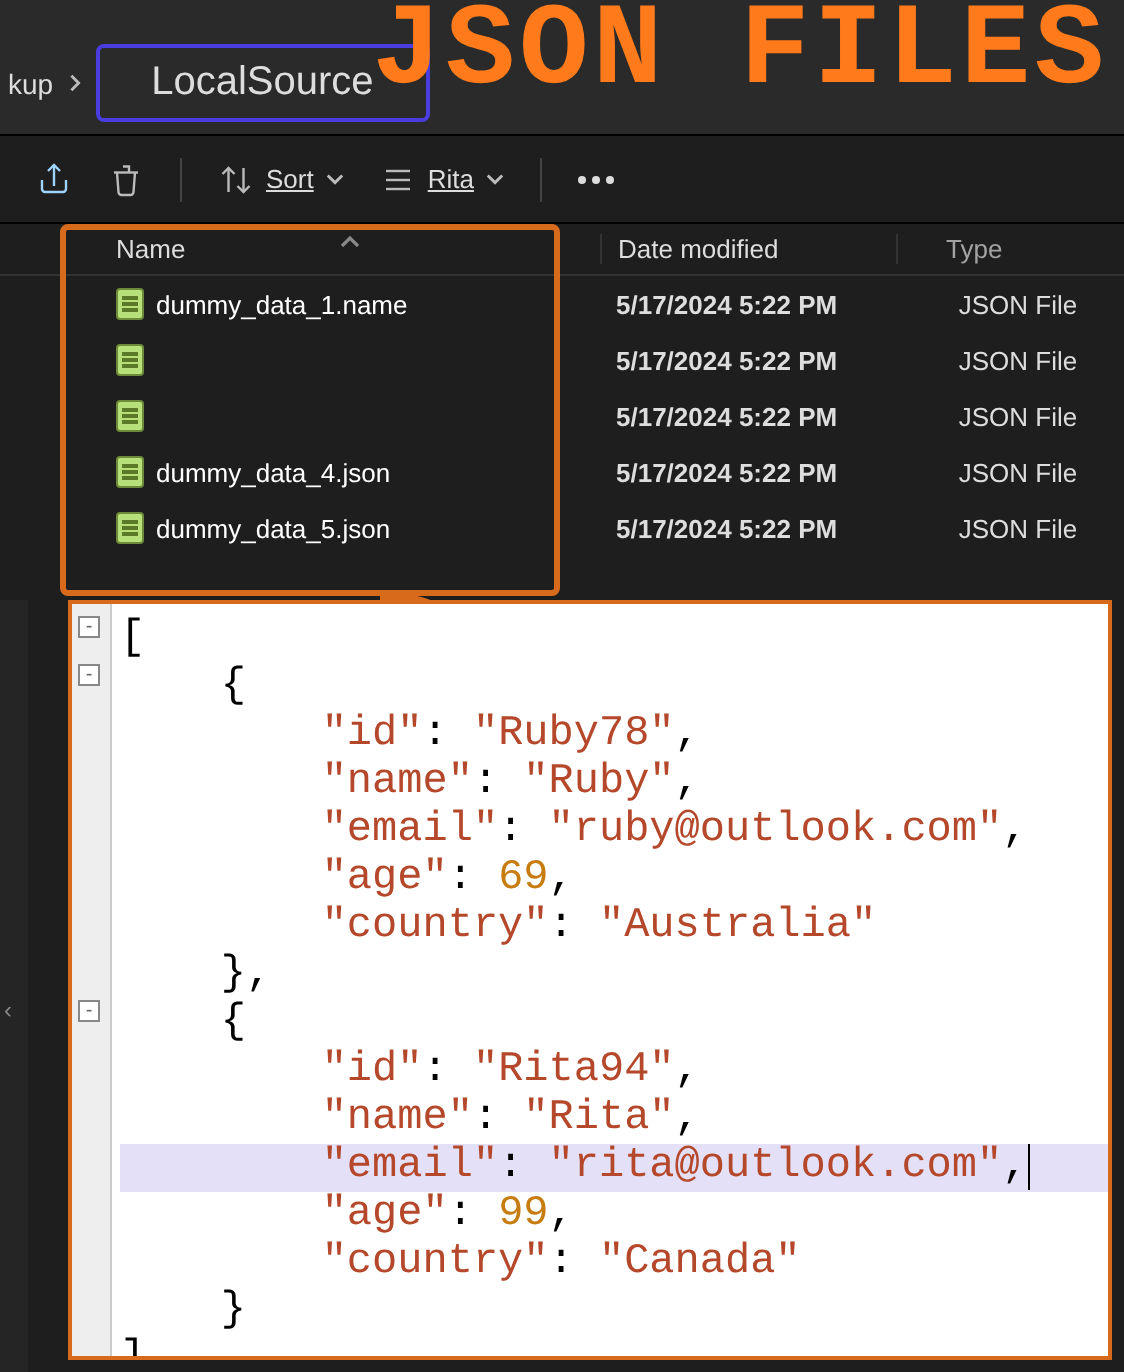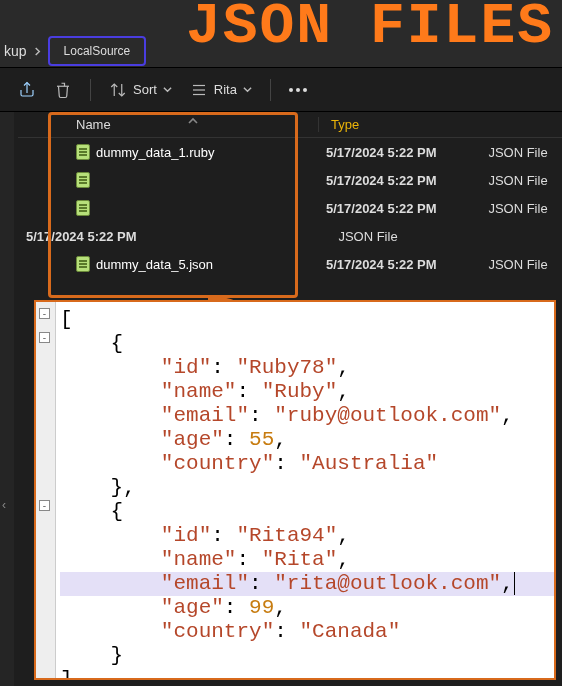--- a/index.html
+++ b/index.html
@@ -15,33 +15,33 @@
   }
   
   .topbar {
     height: 68px;
     background: #2a2a2a;
     position: relative;
     border-bottom: 1px solid #000;
   }
   .crumbs {
     position: absolute;
-    left: 0; top: 36px;
+    left: 0; top: 22px;
     display: flex;
     align-items: center;
     gap: 6px;
     padding-left: 4px;
   }
   .crumb-txt { color: #ddd; font-size: 14px; }
   .crumb-local {
     border: 2px solid #4a3de0;
     border-radius: 4px;
-    padding: 6px 14px;
+    padding: 6px 26px;
     color: #ddd;
-    font-size: 12px;
+    font-size: 20px;
   }
   .big-title {
     position: absolute;
     right: 8px; top: -6px;
     font-family: "Consolas","Courier New",monospace;
     font-weight: 700;
     font-size: 58px;
     letter-spacing: 2px;
     color: #ff7a1a;
   }
@@ -50,45 +50,44 @@
     height: 44px;
     background: #1e1e1e;
     display: flex;
     align-items: center;
     gap: 18px;
     padding: 0 18px;
     border-bottom: 1px solid #000;
   }
   .tool-ico { width: 18px; height: 18px; stroke: #9fd3ff; fill: none; stroke-width: 1.6; }
   .tool-ico.grey { stroke: #bbb; }
-  .tool-btn { display: flex; align-items: center; gap: 6px; color: #ddd; cursor: pointer; }
+  .tool-btn { display: flex; align-items: center; gap: 6px; color: #ddd; cursor: pointer; text-decoration: underline; }
   .tool-sep { width: 1px; height: 22px; background: #444; }
   .chev { width: 9px; height: 9px; stroke: #bbb; fill:none; stroke-width:1.6; }
   .dots { display:flex; gap:3px; }
   .dots span { width:4px; height:4px; background:#ddd; border-radius:50%; }
   
   .filearea {
     position: relative;
     background: #1e1e1e;
     height: 188px;
-    margin-left: 18px;
   }
   .colhead {
     display: flex;
     height: 26px;
     align-items: center;
     border-bottom: 1px solid #333;
   }
   .col-name { width: 300px; padding-left: 58px; color:#ddd; position:relative; }
   .col-name .sort-caret {
     position:absolute; left:170px; top:-1px;
     width:10px; height:10px; stroke:#888; fill:none; stroke-width:1.6;
   }
   .col-date { width: 148px; border-left:1px solid #333; padding-left:8px; color:#ddd;}
-  .col-type { flex:1; border-left:1px solid #333; padding-left:12px; color:#eab308;}
+  .col-type { flex:1; border-left:1px solid #333; padding-left:24px; color:#a3a3a3;}
   .file-rows { }
   .file-row {
     display:flex;
     height: 28px;
     align-items:center;
   }
   .file-row .c-name { width:300px; padding-left:58px; display:flex; align-items:center; gap:6px; color:#fff; }
   .file-row .c-date { width:148px; padding-left:8px; color:#ddd;font-weight:bold;}
   .file-row .c-type { flex:1; padding-left:8px; color:#ddd;text-align:center;}
   .json-ico {
@@ -229,46 +228,51 @@
 </div>
 
 <div class="filearea">
   <div class="colhead">
     <div class="col-name">
       <span>Name</span>
       <svg class="sort-caret" viewBox="0 0 10 10">
           <path d="M1 7l4-4 4 4"></path>
         </svg>
     </div>
+    <div class="col-date">Date modified</div>
     <div class="col-type">Type</div>
   </div>
   <div class="file-rows" id="file-rows">
       <div class="file-row">
         <div class="c-name">
           <span class="json-ico"></span>
-          <span>dummy_data_1.ruby</span>
-        </div>
-        <div class="c-date">5/17/2024 5:22 PM</div>
-        <div class="c-type">JSON File</div>
-      </div>
-      <div class="file-row">
-        <div class="c-name">
-          <span class="json-ico"></span>
-        </div>
-        <div class="c-date">5/17/2024 5:22 PM</div>
-        <div class="c-type">JSON File</div>
-      </div>
-      <div class="file-row">
-        <div class="c-name">
-          <span class="json-ico"></span>
-        </div>
-        <div class="c-date">5/17/2024 5:22 PM</div>
-        <div class="c-type">JSON File</div>
-      </div>
-      <div class="file-row">
+          <span>dummy_data_1.name</span>
+        </div>
+        <div class="c-date">5/17/2024 5:22 PM</div>
+        <div class="c-type">JSON File</div>
+      </div>
+      <div class="file-row">
+        <div class="c-name">
+          <span class="json-ico"></span>
+        </div>
+        <div class="c-date">5/17/2024 5:22 PM</div>
+        <div class="c-type">JSON File</div>
+      </div>
+      <div class="file-row">
+        <div class="c-name">
+          <span class="json-ico"></span>
+        </div>
+        <div class="c-date">5/17/2024 5:22 PM</div>
+        <div class="c-type">JSON File</div>
+      </div>
+      <div class="file-row">
+        <div class="c-name">
+          <span class="json-ico"></span>
+          <span>dummy_data_4.json</span>
+        </div>
         <div class="c-date">5/17/2024 5:22 PM</div>
         <div class="c-type">JSON File</div>
       </div>
       <div class="file-row">
         <div class="c-name">
           <span class="json-ico"></span>
           <span>dummy_data_5.json</span>
         </div>
         <div class="c-date">5/17/2024 5:22 PM</div>
         <div class="c-type">JSON File</div>
@@ -287,21 +291,21 @@
   <div class="gutter">
     <div class="fold-mark" style="top:6px">-</div>
     <div class="fold-mark" style="top:30px">-</div>
     <div class="fold-mark" style="top:198px">-</div>
   </div>
   <div class="code" id="code"><span class="p">[</span>
     <span class="p">{</span>
         <span class="k">"id"</span><span class="p">: </span><span class="k">"Ruby78"</span><span class="p">,</span>
         <span class="k">"name"</span><span class="p">: </span><span class="k">"Ruby"</span><span class="p">,</span>
         <span class="k">"email"</span><span class="p">: </span><span class="k">"ruby@outlook.com"</span><span class="p">,</span>
-        <span class="k">"age"</span><span class="p">: </span><span class="n">55</span><span class="p">,</span>
+        <span class="k">"age"</span><span class="p">: </span><span class="n">69</span><span class="p">,</span>
         <span class="k">"country"</span><span class="p">: </span><span class="k">"Australia"</span>
     <span class="p">}</span><span class="p">,</span>
     <span class="p">{</span>
         <span class="k">"id"</span><span class="p">: </span><span class="k">"Rita94"</span><span class="p">,</span>
         <span class="k">"name"</span><span class="p">: </span><span class="k">"Rita"</span><span class="p">,</span>
 <span class="hl">        <span class="k">"email"</span><span class="p">: </span><span class="k">"rita@outlook.com"</span><span class="p">,</span><span class="cursor"></span></span>
         <span class="k">"age"</span><span class="p">: </span><span class="n">99</span><span class="p">,</span>
         <span class="k">"country"</span><span class="p">: </span><span class="k">"Canada"</span>
     <span class="p">}</span>
 <span class="p">]</span></div>

